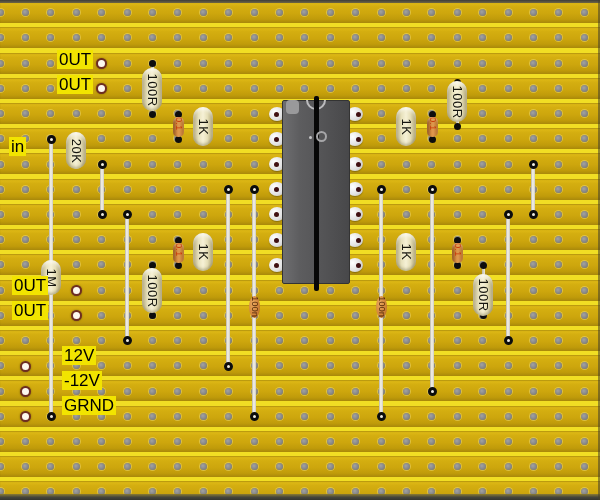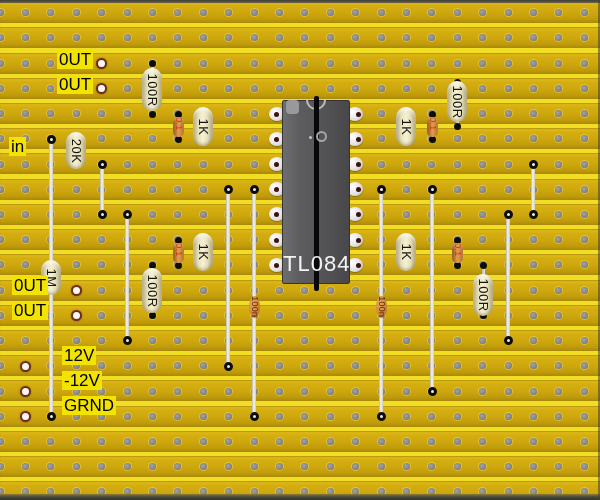--- a/index.html
+++ b/index.html
@@ -71,21 +71,20 @@
 </head>
 <body>
 
 <div id="board">
   <div id="ic-body"></div>
   <div id="ic-notch"></div>
   <div id="ic-blob"></div>
   <div id="ic-line"></div>
   <div id="ic-mark"></div>
   <div id="ic-dot"></div>
-  <div id="ic-label">TL084</div>
   <div id="edge-top"></div>
   <div id="edge-bottom"></div>
   <div id="edge-right"></div>
 <div class="strip" style="top: 2.1px;"></div>
     <div class="strip" style="top: 27.32px;"></div>
     <div class="strip" style="top: 52.54px;"></div>
     <div class="strip" style="top: 77.76px;"></div>
     <div class="strip" style="top: 102.98px;"></div>
     <div class="strip" style="top: 128.2px;"></div>
     <div class="strip" style="top: 153.42px;"></div>

